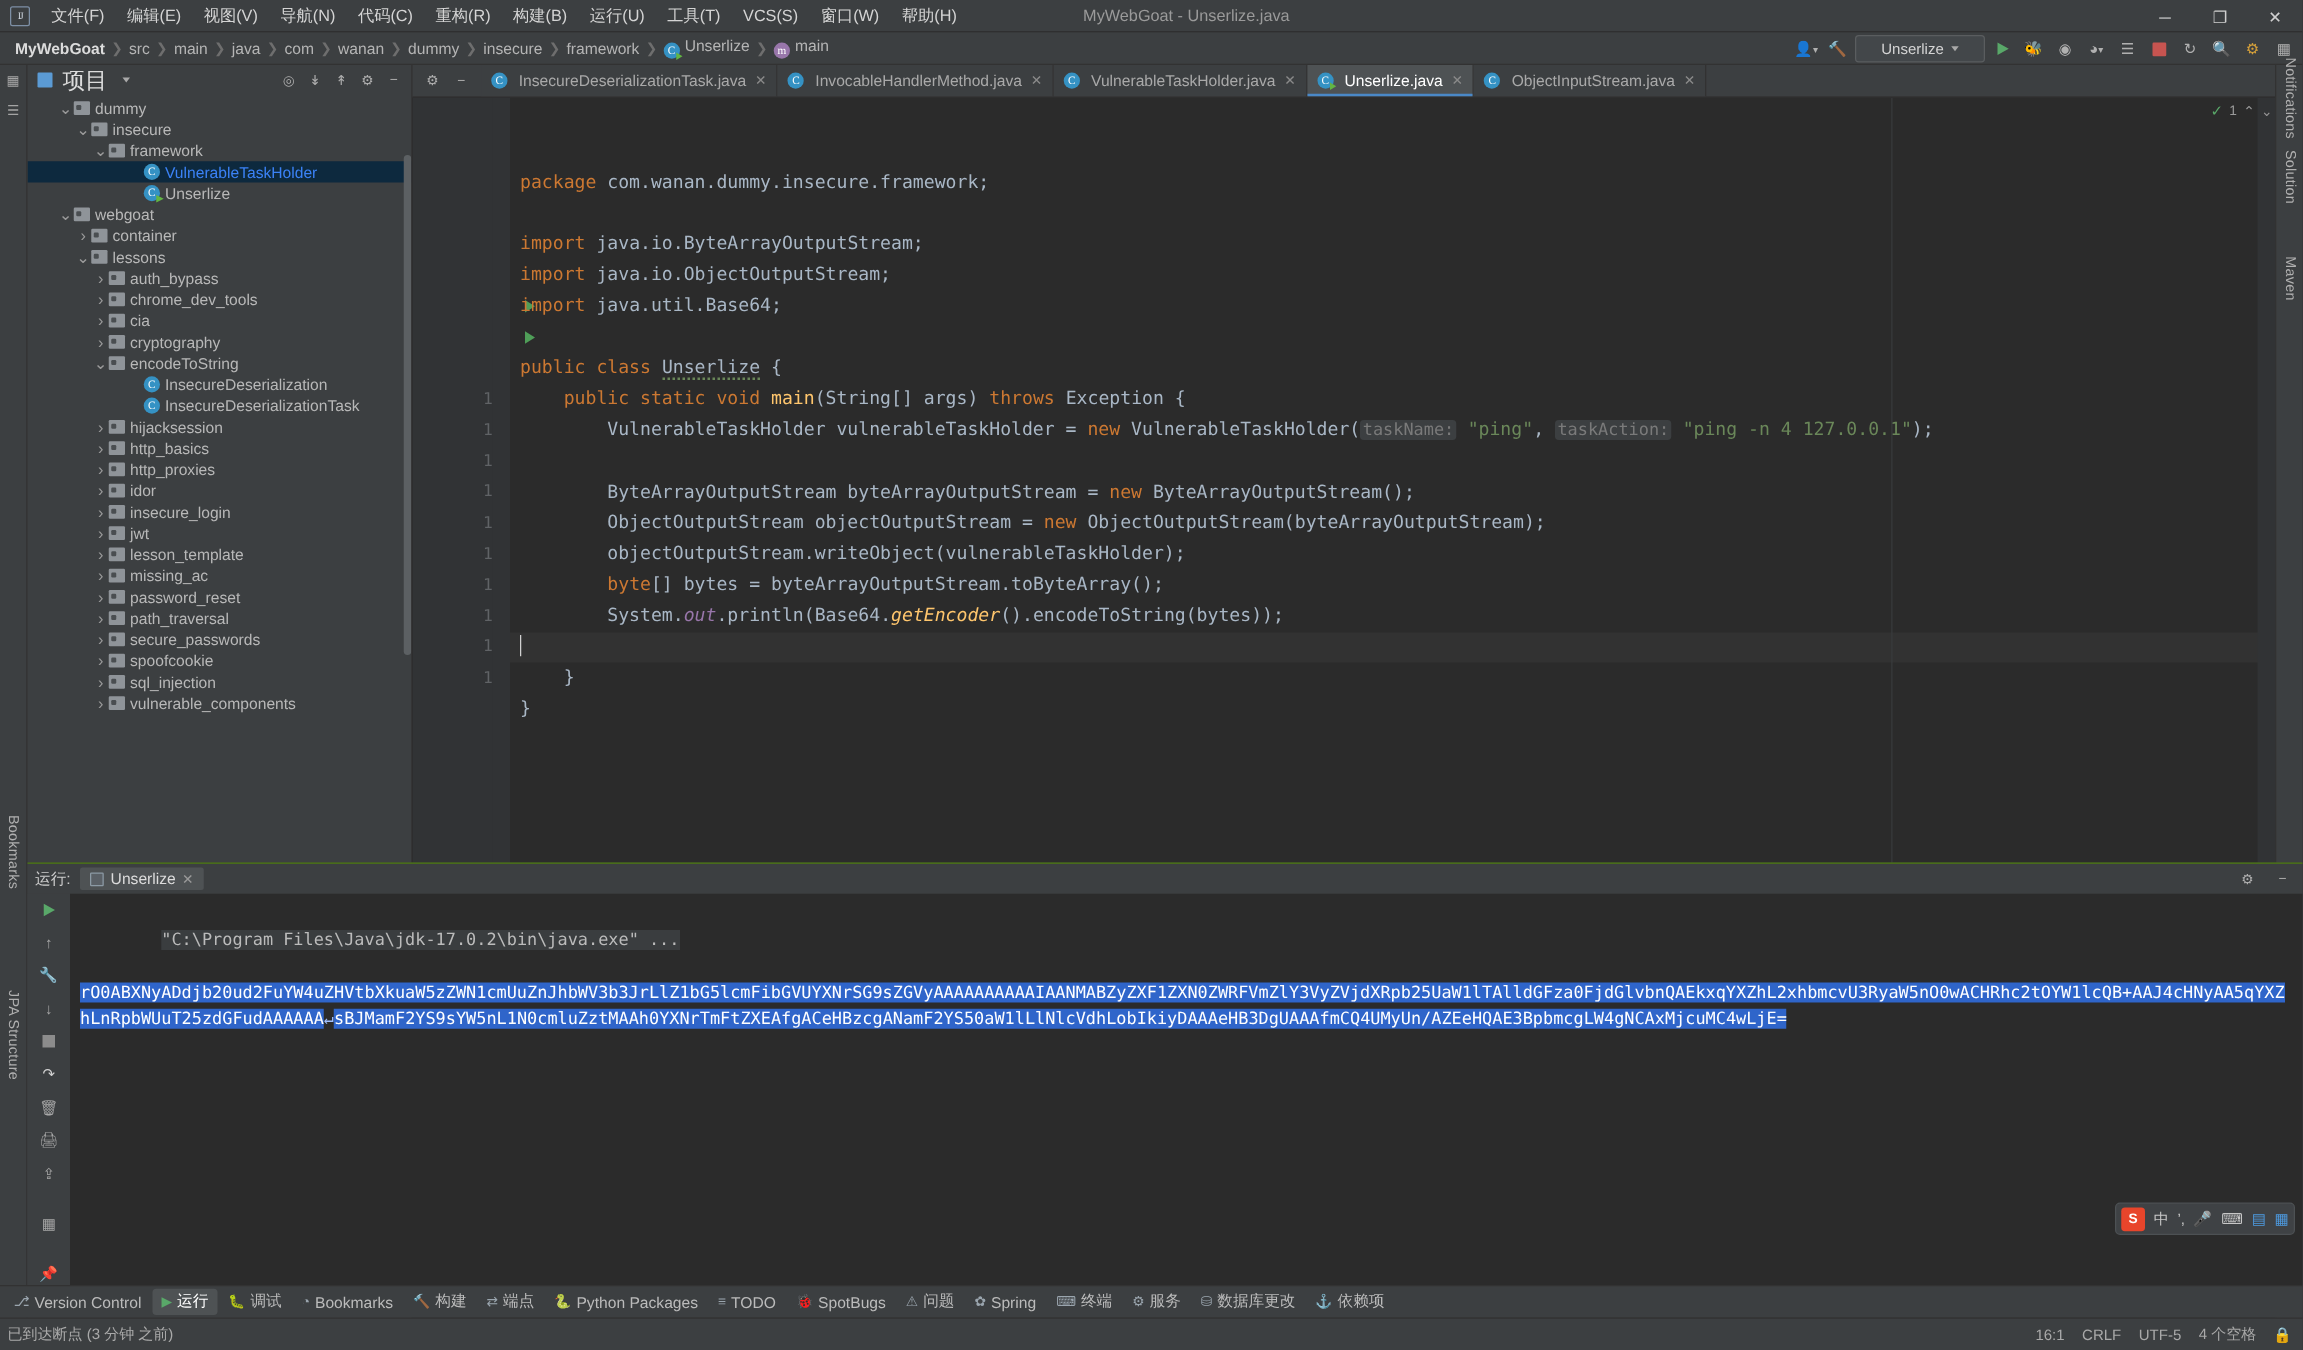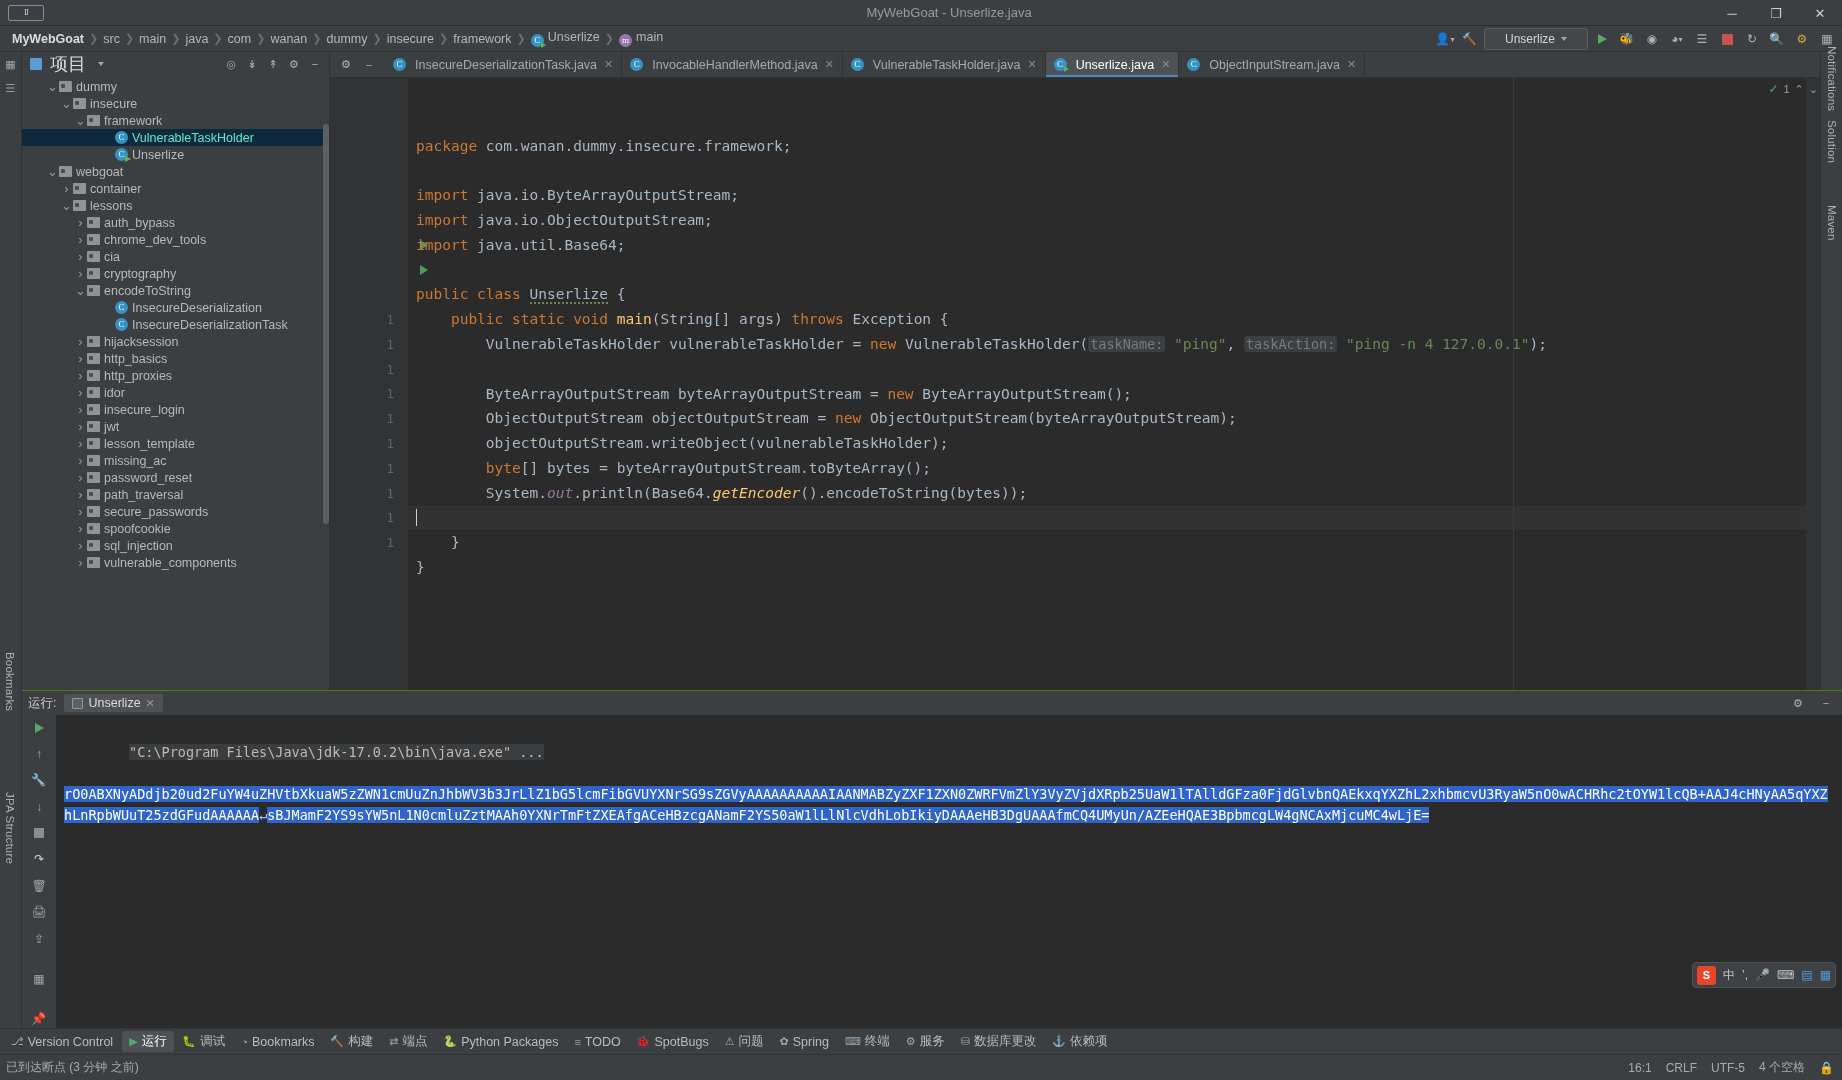--- a/index.html
+++ b/index.html
@@ -11,21 +11,21 @@
     color:#bbbbbb;
     -webkit-font-smoothing:antialiased;
   }
 
   
   #titlebar {
     height:26px; background:#3c3f41; display:flex; align-items:center;
     position:relative; border-bottom:1px solid #2b2b2b;
   }
   .ij-logo {
-    width:36px; height:16px; margin:0 8px 0 8px; flex:none;
+    width:16px; height:16px; margin:0 8px 0 8px; flex:none;
     border:1px solid #7d8fa5; border-radius:2px; background:#3c3f41;
     font-size:8px; line-height:14px; text-align:center; color:#cfd6de;
     font-family:"Liberation Serif", serif; letter-spacing:-1px;
   }
   .menu { display:flex; align-items:center; height:26px; }
   .menu-item { padding:3px 9px; color:#d4d4d4; font-size:13px; white-space:nowrap; }
   .win-title { position:absolute; left:50%; transform:translateX(-33%); color:#9a9a9a; font-size:13px; white-space:nowrap;}
   .win-ctrl { position:absolute; right:0; top:0; height:26px; display:flex; }
   .win-btn { width:44px; height:26px; display:flex; align-items:center; justify-content:center; color:#cfcfcf; font-size:13px; }
 
@@ -80,21 +80,21 @@
   #projpanel { width:308px; flex:none; background:#3c3f41; display:flex; flex-direction:column; border-right:1px solid #323232; }
   .panel-head { height:24px; display:flex; align-items:center; padding:0 4px; gap:4px; }
   .panel-head .title { font-size:18px; color:#dcdcdc; padding:0 2px; }
   .blue-sq { width:12px;height:12px;background:#5b9bd5;border-radius:1px;margin:0 2px 0 4px; }
   .head-right { margin-left:auto; display:flex; gap:1px; }
   .hbtn { width:20px;height:20px;display:flex;align-items:center;justify-content:center;color:#aeaeae;font-size:11px;border-radius:3px; }
 
   #tree { flex:1; overflow:hidden; position:relative; padding-top:2px; font-size:12.5px; }
   .trow { height:17px; display:flex; align-items:center; white-space:nowrap; padding-right:4px; }
   .trow.sel { background:#0d293e; }
-  .trow.sel .tlabel { color:#5eead4;text-align:center; }
+  .trow.sel .tlabel { color:#3b82f6;text-align:center; }
   .arrow { width:13px; flex:none; text-align:center; color:#9a9a9a; font-size:9px; }
   .folder {
     width:13px;height:11px;flex:none;margin-right:4px;border-radius:1px;
     background:#8f9499; position:relative;
   }
   .folder:before { content:""; position:absolute; left:2px; top:3px; width:4px;height:4px;background:#4a4e51;border-radius:1px; }
   .cls-ic { width:13px;height:13px;border-radius:50%;background:#3592c4;flex:none;margin-right:4px;
             color:#fff;font-size:9px;line-height:13px;text-align:center;font-family:"Liberation Serif",serif; position:relative;}
   .cls-ic.runnable:after {
     content:""; position:absolute; right:-3px; bottom:-1px;
@@ -204,20 +204,34 @@
     font-size:12px; color:#a9a9a9; border-top:1px solid #323232; position:relative;
   }
   .st-right { position:absolute; right:8px; display:flex; align-items:center; gap:14px; }
   .st-ic { color:#a0a0a0; font-size:12px; }
 </style>
 </head>
 <body>
 
 <div id="titlebar">
   <div class="ij-logo">IJ</div>
+  <div class="menu" id="menu-root">
+      <div class="menu-item">文件(F)</div>
+      <div class="menu-item">编辑(E)</div>
+      <div class="menu-item">视图(V)</div>
+      <div class="menu-item">导航(N)</div>
+      <div class="menu-item">代码(C)</div>
+      <div class="menu-item">重构(R)</div>
+      <div class="menu-item">构建(B)</div>
+      <div class="menu-item">运行(U)</div>
+      <div class="menu-item">工具(T)</div>
+      <div class="menu-item">VCS(S)</div>
+      <div class="menu-item">窗口(W)</div>
+      <div class="menu-item">帮助(H)</div>
+    </div>
   <div class="win-title">MyWebGoat - Unserlize.java</div>
   <div class="win-ctrl">
     <div class="win-btn">─</div>
     <div class="win-btn">❐</div>
     <div class="win-btn close">✕</div>
   </div>
 </div>
 
 <div id="navbar">
   <div class="crumbs" id="crumbs-root">

